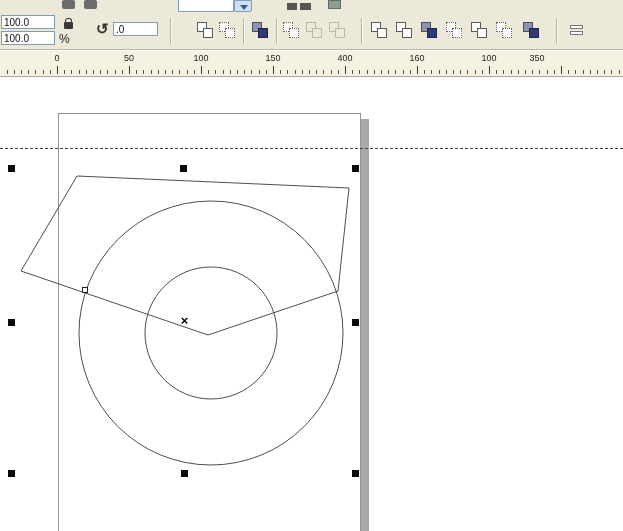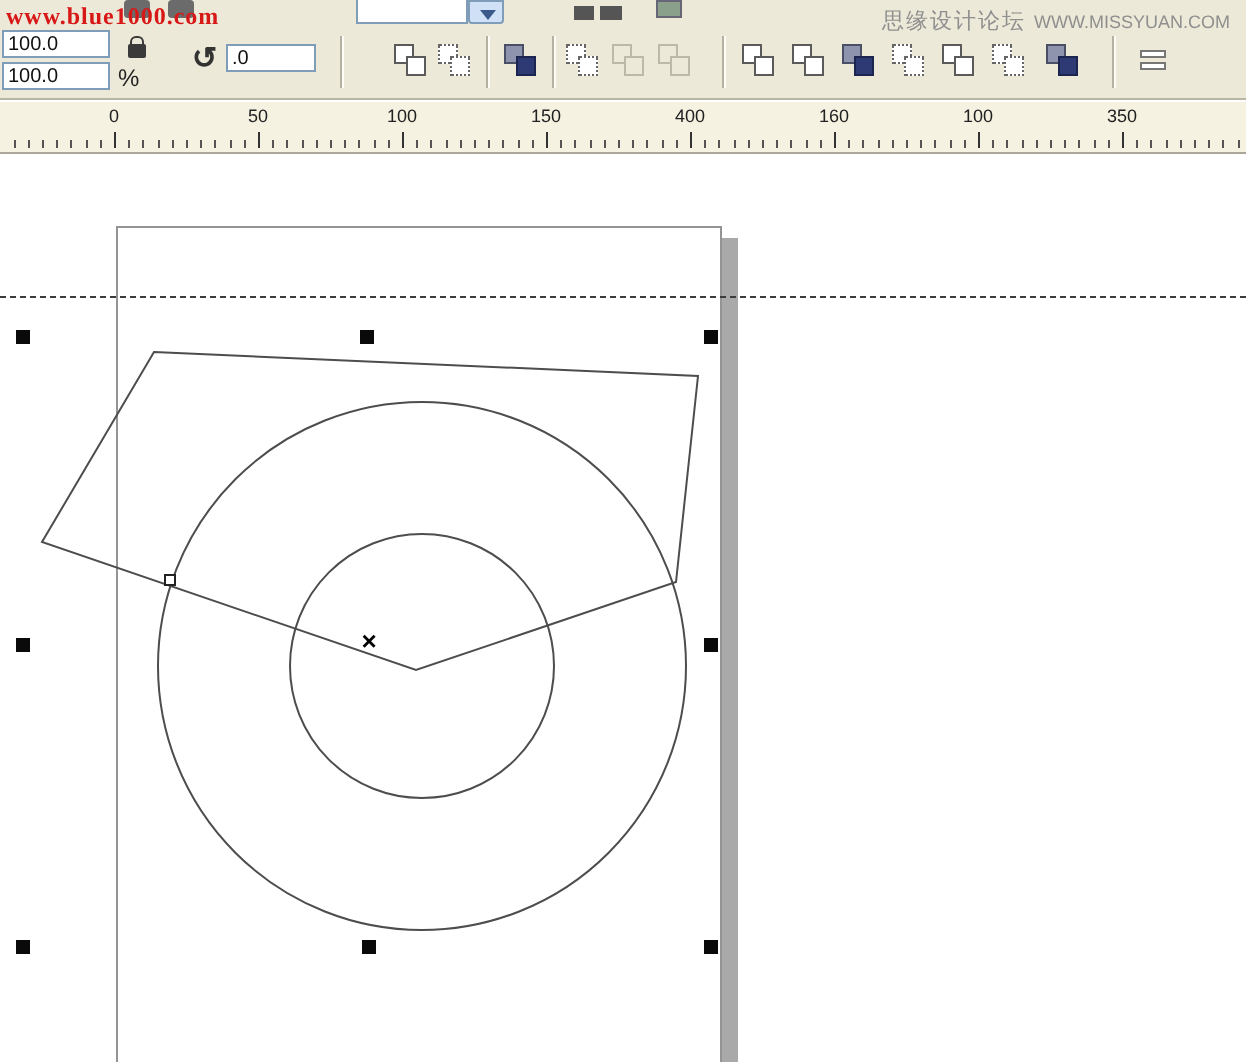--- a/index.html
+++ b/index.html
@@ -91,25 +91,20 @@
     
     <div class="frag" style="left:62px;top:0;width:13px;height:9px"></div>
     <div class="frag" style="left:84px;top:0;width:13px;height:9px"></div>
     <div id="combo-frag"></div>
     <div id="combo-btn"></div>
     <div class="txtfrag" style="left:287px;width:10px"></div>
     <div class="txtfrag" style="left:300px;width:11px"></div>
     <div id="pen-frag"></div>
 
     
-    <div id="blue1000">www.blue1000.com</div>
-    <div id="missyuan">
-      <span>思缘设计论坛</span>
-      <span class="latin">WWW.MISSYUAN.COM</span>
-    </div>
 
     
     <input class="field" style="left: 1px; top: 15px; width: 54px;" id="scale-h" value="100.0">
     <input class="field" style="left: 1px; top: 31px; width: 54px;" id="scale-v" value="100.0">
     <span id="pct">%</span>
     <span id="lock-icon"></span>
     <span id="rot-icon"></span>
     <input class="field" style="left: 113px; top: 22px; width: 45px;" id="angle" value=".0">
     <span id="pb-icons"></span>
   <span class="vsep" style="left: 170px;"></span><span class="pbicon outline" style="left: 197px;">
@@ -243,21 +238,21 @@
       <div class="tick" style="left: 604.2px;"></div>
       <div class="tick" style="left: 611.4px;"></div>
       <div class="tick" style="left: 618.6px;"></div>
       <div class="rlabel" style="left: 57px;">0</div>
       <div class="rlabel" style="left: 129px;">50</div>
       <div class="rlabel" style="left: 201px;">100</div>
       <div class="rlabel" style="left: 273px;">150</div>
       <div class="rlabel" style="left: 345px;">400</div>
       <div class="rlabel" style="left: 417px;">160</div>
       <div class="rlabel" style="left: 489px;">100</div>
-      <div class="rlabel" style="left: 561px;">350</div>
+      <div class="rlabel" style="left: 537px;">350</div>
     </div>
 
   <div id="canvas">
     <div id="page"></div>
     <div id="page-shadow"></div>
     <div id="guideline"></div>
 
     <svg id="shapes" width="623" height="454">
       <polygon fill="none" stroke-width="1" points="77,99 349,111 338,214 208,258 21,194" stroke="#4d4d4d"></polygon>
       <circle fill="none" stroke-width="1" cx="211" cy="256" r="132" stroke="#4d4d4d"></circle>

